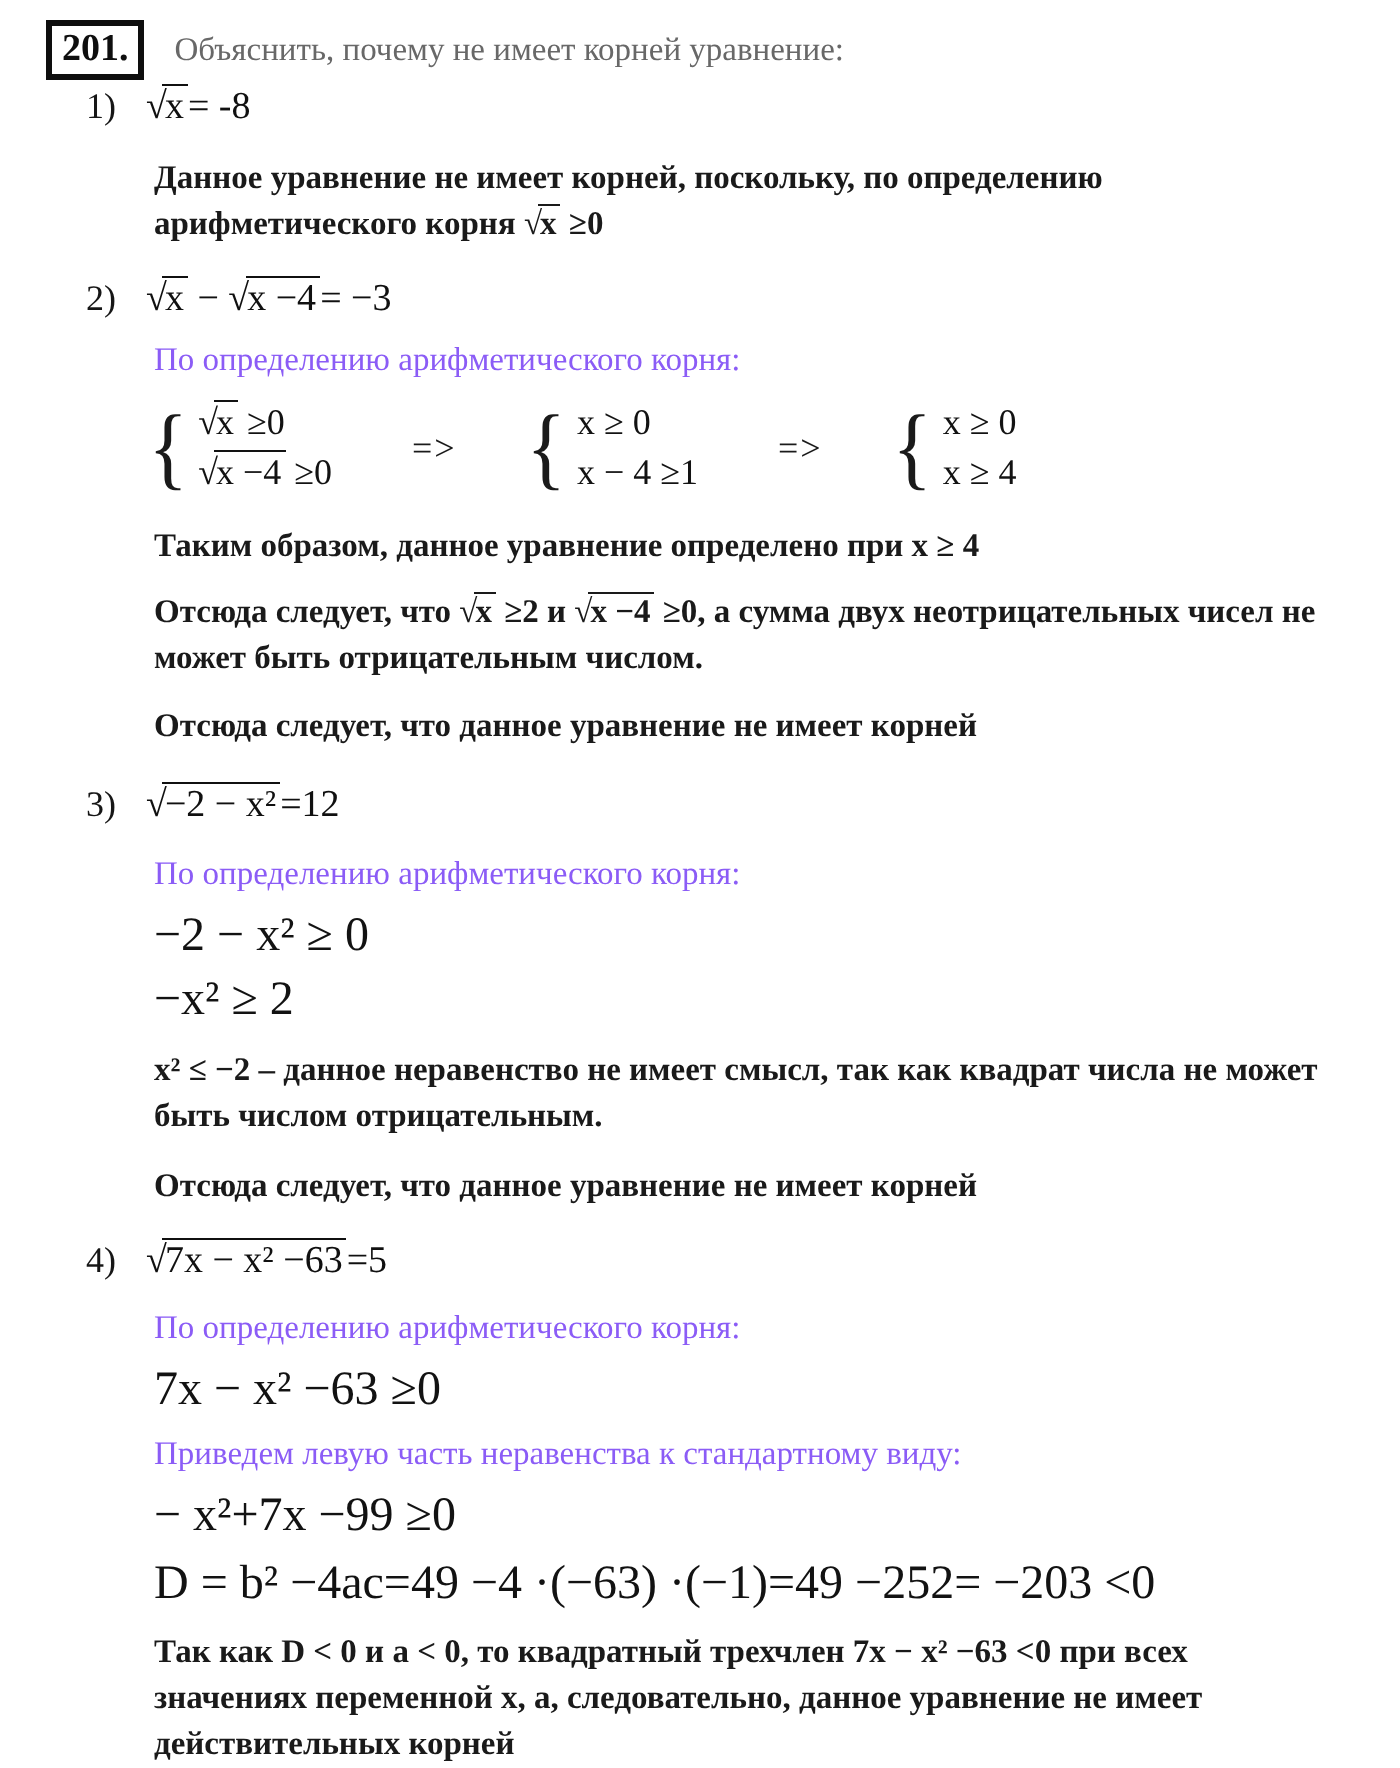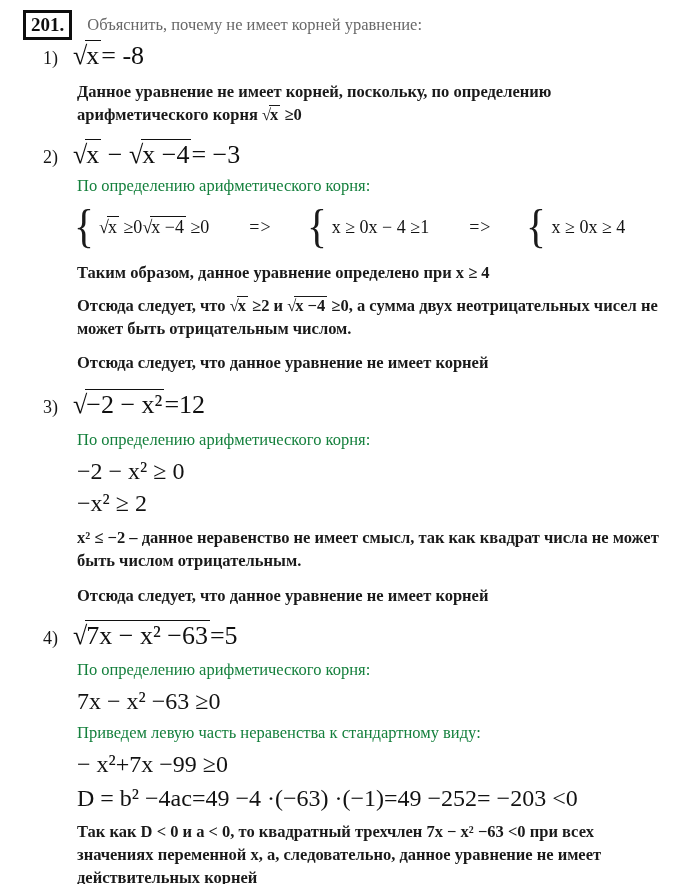--- a/index.html
+++ b/index.html
@@ -14,27 +14,27 @@
     overflow:hidden;
   }
   
   .header{display:flex;align-items:center;gap:15px;margin-left:-50px;}
   .numbox{
     border:3px solid #0e0e0e;
     padding:0 5px 1px 5px;
     font-weight:bold;font-size:19px;line-height:23px;
     color:#0e0e0e;background:#fff;
   }
-  .lighthead{font-size:16.5px;color:#15803d;line-height:21px;}
+  .lighthead{font-size:16.5px;color:#8b5cf6;line-height:21px;}
   .title{font-size:16.5px;color:#686868;}
 
   
   .eq-row{display:flex;align-items:baseline;margin-left:-30px;}
   .plabel{min-width:30px;font-size:18px;color:#161616;}
-  .eqmath{font-size:26px;color:#101010;line-height:27px;white-space:nowrap;}
+  .eqmath{font-size:19px;color:#101010;line-height:27px;white-space:nowrap;}
 
   
   p{margin:4px;}
   .para{font-size:16.5px;line-height:23px;font-weight:bold;color:#1a1a1a;}
   .mathline{font-size:24px;line-height:24px;color:#121212;white-space:nowrap;}
 
   
   .mb6{margin-bottom:6px;}.mb8{margin-bottom:8px;}.mb9{margin-bottom:9px;}
   .mb10{margin-bottom:10px;}.mb11{margin-bottom:11px;}.mb12{margin-bottom:12px;}
   .mb13{margin-bottom:13px;}.mb15{margin-bottom:15px;}
@@ -52,21 +52,21 @@
 
   
   .systems{display:flex;align-items:center;gap:0;margin-top:2px;}
   .system{display:flex;align-items:center;}
   .brace{
     font-size:46px;font-weight:normal;color:#1a1a1a;
     line-height:0.95;margin-right:4px;
     font-family:"Liberation Serif",serif;
     transform:scaleX(0.9);
   }
-  .srows{display:flex;flex-direction:row;justify-content:center;}
+  .srows{display:flex;flex-direction:column;justify-content:center;}
   .srow{font-size:18px;line-height:25px;color:#121212;white-space:nowrap;}
   .imp{font-size:18px;color:#1a1a1a;margin:0 34px 0 40px;letter-spacing:1px;}
 </style>
 </head>
 <body>
 
 <div class="page">
 
   <div class="header">
     <span class="numbox">

